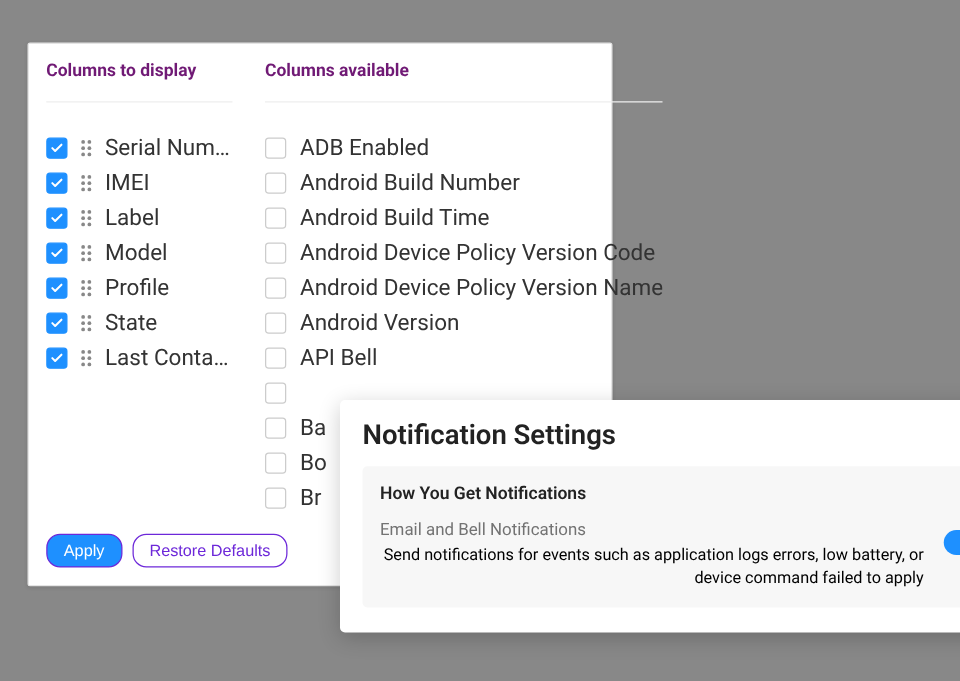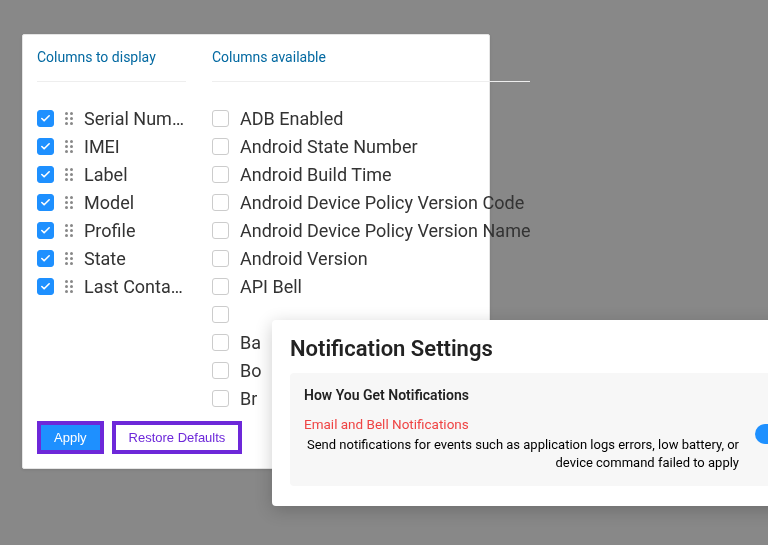--- a/index.html
+++ b/index.html
@@ -31,22 +31,22 @@
     .col-display {
       width: 175px;
       padding: 14px 12px 0 14px;
     }
     .col-available {
       flex: 1;
       padding: 14px 16px 0 14px;
     }
     .col-header {
       font-size: 14px;
-      font-weight: 400;
-      color: #0369a1;
+      font-weight: 700;
+      color: #701a75;
       padding-bottom: 16px;
       border-bottom: 1px solid #eee;
       margin-bottom: 22px;
     }
     .list-row {
       display: flex;
       align-items: center;
       height: 28px;
       font-size: 18px;
       color: #333;
@@ -103,23 +103,23 @@
     .footer {
       position: absolute;
       left: 14px;
       bottom: 14px;
       display: flex;
       gap: 8px;
     }
     .btn {
       font-size: 13px;
       padding: 5px 13px;
-      border-radius: 0;
+      border-radius: 11px;
       cursor: pointer;
-      border: 4px solid #6d28d9;
+      border: 1px solid #6d28d9;
     }
     .btn-primary {
       background: #1e90ff;
       color: #fff;
     }
     .btn-secondary {
       background: #fff;
       color: #6d28d9;
     }
     .panel-notif {
@@ -163,21 +163,21 @@
       display: flex;
       align-items: flex-start;
       justify-content: space-between;
       gap: 16px;
     }
     .notif-item-text {
       flex: 1;
     }
     .notif-item-title {
       font-size: 13.5px;
-      color: #ef4444;
+      color: #737373;
       margin-bottom: 4px;
     }
     .notif-item-desc {
       font-size: 13px;
       color: #000000;
       line-height: 1.4;
       text-align: right;
     }
     .toggle {
       width: 38px;
@@ -323,21 +323,21 @@
   </div>
   <div class="col-available">
     <div class="col-header">Columns available</div>
     <div id="available-list">
         <div class="list-row">
           <div class="cb"></div>
           <div class="row-label">ADB Enabled</div>
         </div>
         <div class="list-row">
           <div class="cb"></div>
-          <div class="row-label">Android State Number</div>
+          <div class="row-label">Android Build Number</div>
         </div>
         <div class="list-row">
           <div class="cb"></div>
           <div class="row-label">Android Build Time</div>
         </div>
         <div class="list-row">
           <div class="cb"></div>
           <div class="row-label">Android Device Policy Version Code</div>
         </div>
         <div class="list-row">

